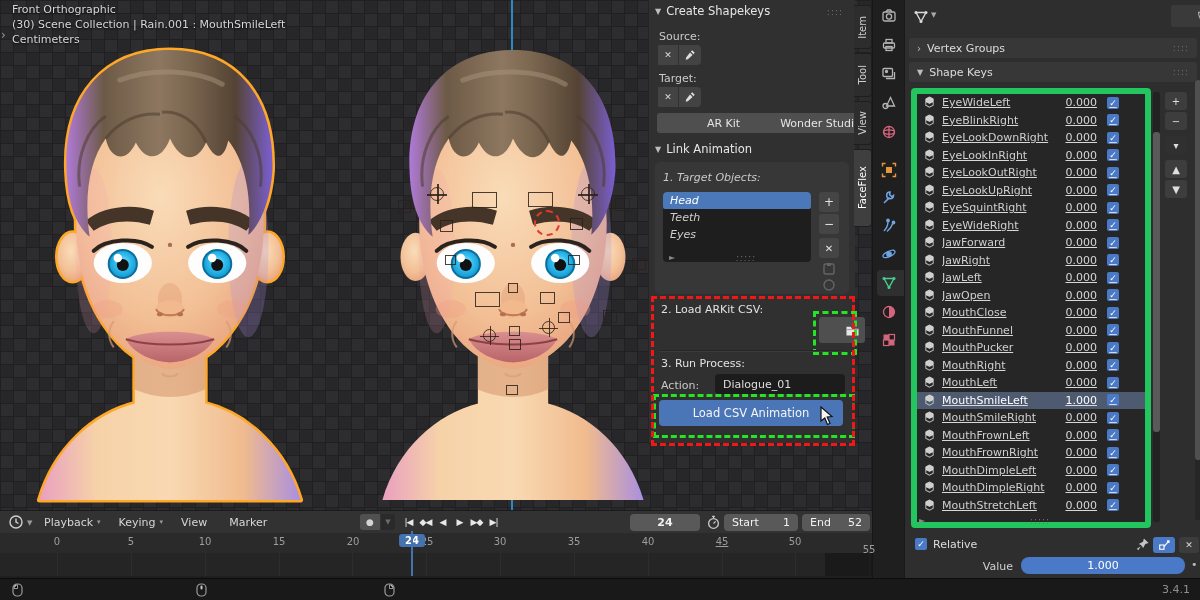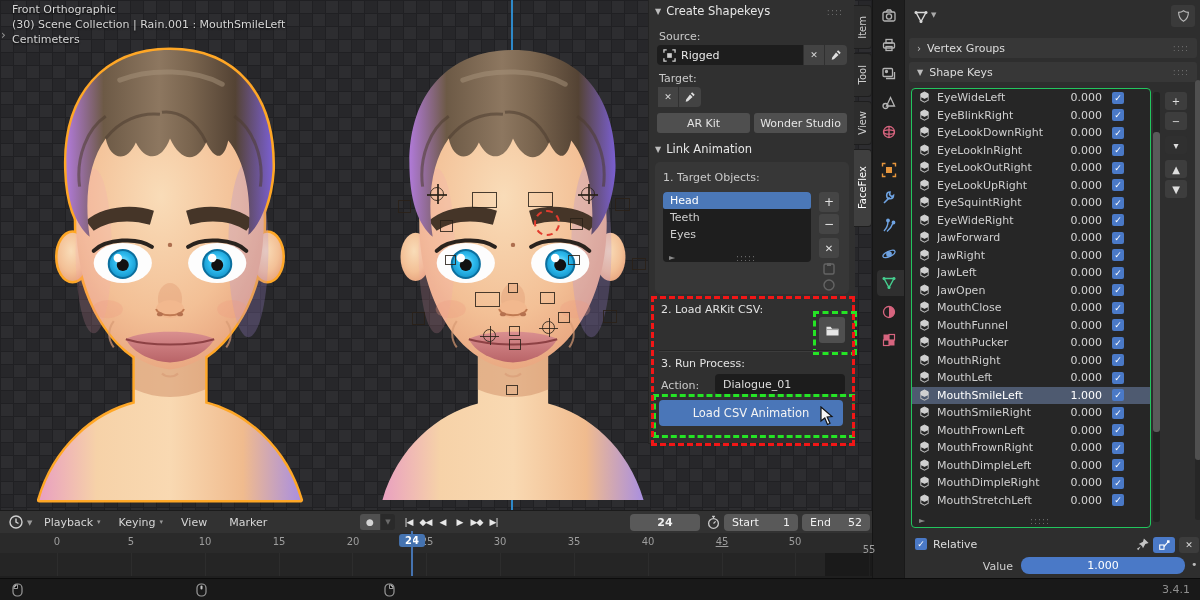--- a/index.html
+++ b/index.html
@@ -32,22 +32,22 @@
   
   #npanel{left:648px;top:0;width:206px;height:443px;background:#303030;border-left:1px solid #242424;border-bottom:1px solid #232323;}
   .phead{position:absolute;left:6px;display:flex;align-items:center;gap:5px;color:#e6e6e6;font-size:11.5px;}
   .caret{color:#bdbdbd;font-size:8px;} .chev{color:#bdbdbd;font-size:10px;}
   .grips{position:absolute;color:#6e6e6e;font-size:9px;letter-spacing:1px;}
   .lbl{position:absolute;color:#c9c9c9;}
   .field{position:absolute;display:flex;align-items:center;height:20px;}
   .fmain{flex:1;display:flex;align-items:center;gap:5px;height:100%;background:#1d1d1d;border-radius:4px 0 0 4px;padding:0 6px;color:#e8e8e8;overflow:hidden;}
   .fbtn{width:20px;height:100%;background:#434343;margin-left:1px;display:flex;align-items:center;justify-content:center;color:#d8d8d8;font-size:9px;}
   .fbtn:last-child{border-radius:0 4px 4px 0;width:22px;}
-  .gbtn{position:absolute;background:#4f4f4f;border-radius:3px;display:flex;align-items:center;justify-content:center;color:#e4e4e4;}
-  .subbox{position:absolute;background:#373737;border-radius:5px;}
+  .gbtn{position:absolute;background:#4f4f4f;border-radius:3px;display:flex;align-items:center;justify-content:center;color:#e4e4e4;padding-left:20px;}
+  .subbox{position:absolute;background:#373737;border-radius:5px;font-style:italic;}
   .uilist{position:absolute;background:#1e1e1e;border-radius:4px;overflow:hidden;}
   .uilist .row{height:17px;display:flex;align-items:center;padding:0 7px;color:#cfcfcf;}
   .uilist .row.active{background:#4b78b8;color:#fff;border-radius:2px;}
   .listfoot{position:absolute;left:0;right:0;bottom:2px;height:13px;display:flex;align-items:center;padding:0 6px;color:#8a8a8a;}
   .listfoot .expander{font-size:8px;} .listfoot .grips{position:static;margin:0 auto;}
   .colbtn{position:absolute;width:20px;height:20px;background:#454545;border-radius:3px;display:flex;align-items:center;justify-content:center;color:#e2e2e2;font-size:12px;}
   .dimicon{position:absolute;width:16px;height:14px;opacity:.45;}
   .dash-red{position:absolute;border:3px dashed #f21616;pointer-events:none;}
   .dash-green{position:absolute;border:3px dashed #25e425;pointer-events:none;}
   .divider{position:absolute;height:1px;background:#262626;border-bottom:1px solid #3c3c3c;}
@@ -62,21 +62,21 @@
 
   
   #ptabcol{left:872px;top:0;width:32px;height:578px;background:#1f1f1f;border-left:1px solid #151515;}
   .ptab{position:absolute;left:8px;width:16px;height:16px;}
   #ptab-active{position:absolute;left:4px;top:270px;width:28px;height:26px;background:#2f2f2f;border-radius:4px 0 0 4px;}
 
   
   #props{left:904px;top:0;width:296px;height:578px;background:#2e2e2e;border-left:1px solid #191919;}
   .pbar{position:absolute;left:4px;width:288px;height:20px;background:#373737;border-radius:3px;display:flex;align-items:center;gap:6px;padding:0 8px;box-sizing:border-box;color:#dcdcdc;}
   .pbar .grips{position:absolute;right:8px;}
-  #sk-list{position:absolute;left:6px;top:88px;width:240px;height:440px;background:#262626;border:1px solid #22c55e;border-radius:4px;box-sizing:border-box;}
+  #sk-list{position:absolute;left:6px;top:88px;width:240px;height:440px;background:#262626;border:6px solid #22c55e;border-radius:4px;box-sizing:border-box;text-decoration:underline;}
   .skrow{height:17.5px;display:flex;align-items:center;padding:0 4px 0 6px;color:#cfcfcf;}
   .skrow.active{background:#4e5a70;color:#fff;}
   .skrow .skname{flex:1;margin-left:6px;white-space:nowrap;overflow:hidden;}
   .skrow .skval{width:48px;text-align:right;margin-right:10px;color:#d6d6d6;}
   .skrow.active .skval{color:#fff;}
   .ckbox{width:12px;height:12px;background:#4a79c7;border-radius:2px;color:#fff;font-size:9px;display:flex;align-items:center;justify-content:center;margin-right:22px;}
   #sk-scroll{position:absolute;left:248px;top:92px;width:7px;height:430px;background:#222;border-radius:3px;}
   #sk-thumb{position:absolute;left:0;top:40px;width:7px;height:300px;background:#5a5a5a;border-radius:3px;}
   .sidecol-btn{position:absolute;left:260px;width:22px;height:18px;background:#3d3d3d;border-radius:3px;display:flex;align-items:center;justify-content:center;color:#dedede;font-size:10px;}
   .slider{position:absolute;background:#4a79c7;border-radius:8px;display:flex;align-items:center;justify-content:center;color:#fff;}
@@ -231,27 +231,20 @@
 
   <div id="npanel" class="abs">
     <div class="phead" style="top:4px">
       <span class="caret">▼</span>
       <span>Create Shapekeys</span>
     </div>
     <div class="grips" style="right:12px;top:7px">::::</div>
 
     <div class="lbl" style="left:10px;top:30px">Source:</div>
     <div class="field" style="left:8px;top:45px;width:190px">
-      <div class="fmain">
-        <svg width="13" height="13" viewBox="0 0 14 14">
-            <rect x="4.5" y="4.5" width="5" height="5" fill="#cfcfcf"></rect>
-            <path d="M1 4 V1 H4 M10 1 H13 V4 M13 10 V13 H10 M4 13 H1 V10" stroke="#cfcfcf" stroke-width="1.4" fill="none"></path>
-          </svg>
-        <span>Rigged</span>
-      </div>
       <div class="fbtn">✕</div>
       <div class="fbtn">
         <svg width="12" height="12" viewBox="0 0 14 14">
             <path d="M9.5 1.5 L12.5 4.5 L11 6 L8 3 Z M7 4 L10 7 L4.5 12 L2 12.5 L2.5 10 Z" fill="#dedede"></path>
           </svg>
       </div>
     </div>
 
     <div class="lbl" style="left:10px;top:72px">Target:</div>
     <div class="field" style="left:8px;top:87px;width:190px">

